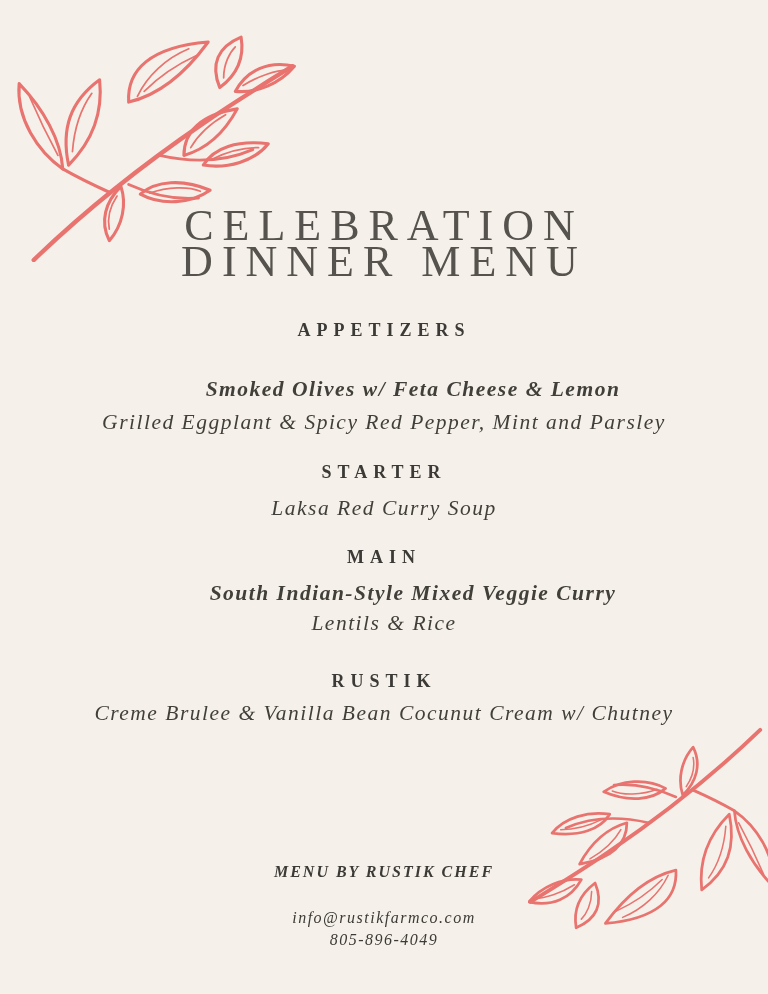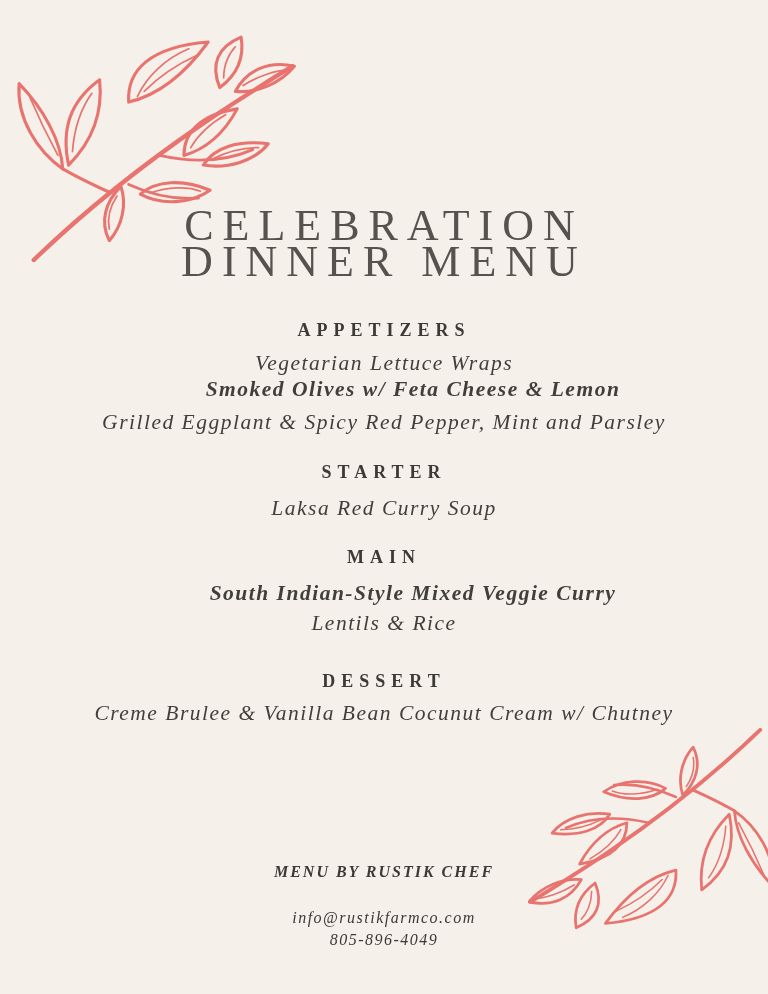--- a/index.html
+++ b/index.html
@@ -99,31 +99,30 @@
   </svg>
 
   <svg class="deco deco-br" viewBox="0 0 300 260" xmlns="http://www.w3.org/2000/svg" xmlns:xlink="http://www.w3.org/1999/xlink" aria-hidden="true">
     <use href="#branch-art" xlink:href="#branch-art"></use>
   </svg>
 
   <div class="line title" style="top:207px">CELEBRATION</div>
   <div class="line heading" style="top:318px">APPETIZERS</div>
 
   <div class="line title" style="top:243px">DINNER MENU</div>
-  <div class="line item" style="top:348px">Vegetarian Lettuce Wraps</div>
   <div class="line item item-bold" style="top:374px">Smoked Olives w/ Feta Cheese &amp; Lemon</div>
   <div class="line item" style="top:407px">Grilled Eggplant &amp; Spicy Red Pepper, Mint and Parsley</div>
 
   <div class="line heading" style="top:460px">STARTER</div>
   <div class="line item" style="top:493px">Laksa Red Curry Soup</div>
 
   <div class="line heading" style="top:545px">MAIN</div>
   <div class="line item item-bold" style="top:578px">South Indian-Style Mixed Veggie Curry</div>
   <div class="line item" style="top:608px">Lentils &amp; Rice</div>
 
-  <div class="line heading" style="top:669px">DESSERT</div>
+  <div class="line heading" style="top:669px">RUSTIK</div>
   <div class="line item" style="top:698px">Creme Brulee &amp; Vanilla Bean Cocunut Cream w/ Chutney</div>
 
   <div class="line footer-line footer-byline" style="top:860px">MENU BY RUSTIK CHEF</div>
   <div class="line footer-line" style="top:906px">info@rustikfarmco.com</div>
   <div class="line footer-line" style="top:928px">805-896-4049</div>
 
 </div>
 
 </body></html>

